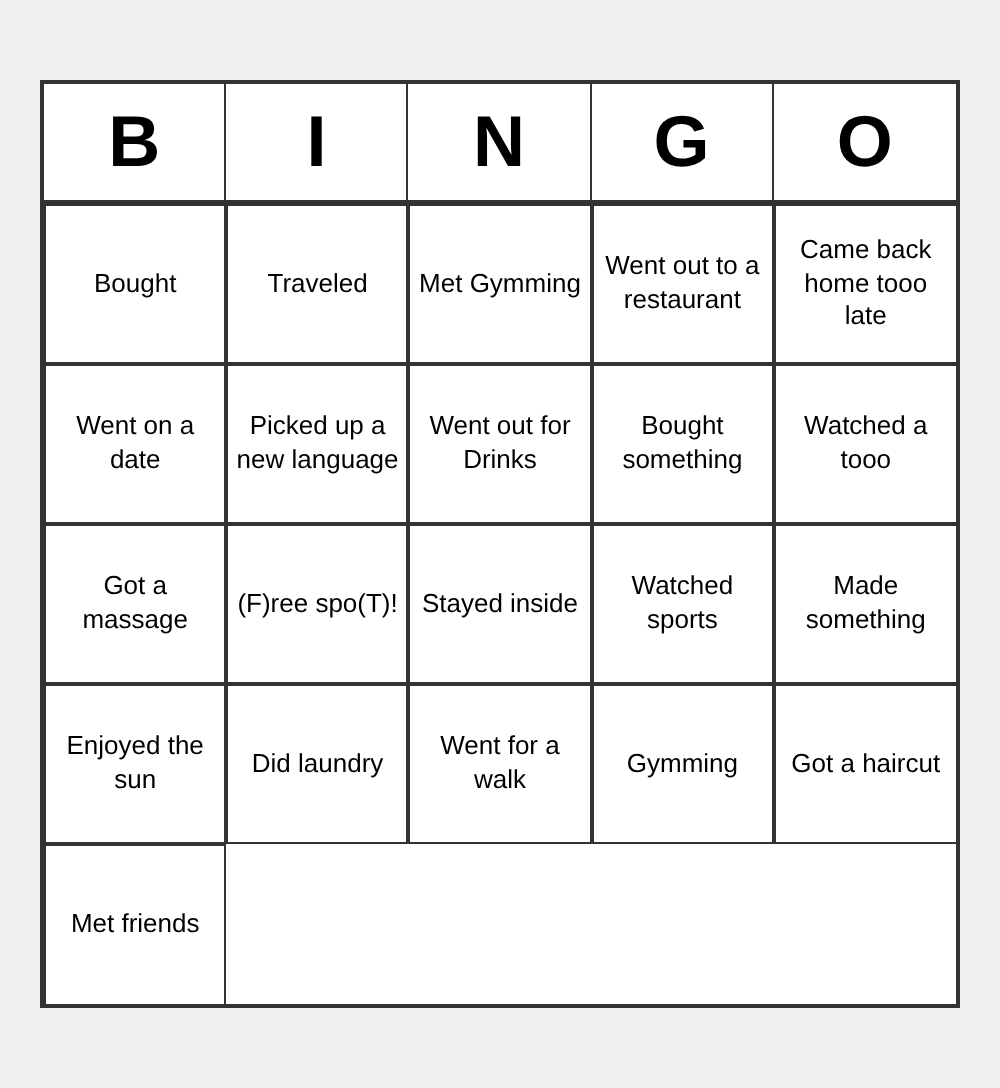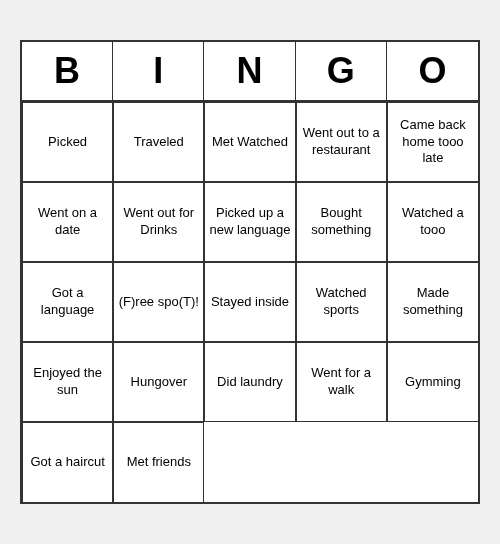--- a/index.html
+++ b/index.html
@@ -59,36 +59,35 @@
 
 <div class="bingo-card">
   <div class="bingo-header">
   <div class="bingo-header-cell">B</div>
       <div class="bingo-header-cell">I</div>
       <div class="bingo-header-cell">N</div>
       <div class="bingo-header-cell">G</div>
       <div class="bingo-header-cell">O</div>
     </div>
   <div class="bingo-grid">
-  <div class="bingo-cell">Picked</div>
+  <div class="bingo-cell">Bought</div>
       <div class="bingo-cell">Traveled</div>
-      <div class="bingo-cell">Met Watched</div>
+      <div class="bingo-cell">Met Gymming</div>
       <div class="bingo-cell">Went out to a restaurant</div>
       <div class="bingo-cell">Came back home tooo late</div>
       <div class="bingo-cell">Went on a date</div>
+      <div class="bingo-cell">Picked up a new language</div>
       <div class="bingo-cell">Went out for Drinks</div>
-      <div class="bingo-cell">Picked up a new language</div>
       <div class="bingo-cell">Bought something</div>
       <div class="bingo-cell">Watched a tooo</div>
-      <div class="bingo-cell">Got a language</div>
+      <div class="bingo-cell">Got a massage</div>
       <div class="bingo-cell">(F)ree spo(T)!</div>
       <div class="bingo-cell">Stayed inside</div>
       <div class="bingo-cell">Watched sports</div>
       <div class="bingo-cell">Made something</div>
       <div class="bingo-cell">Enjoyed the sun</div>
-      <div class="bingo-cell">Hungover</div>
       <div class="bingo-cell">Did laundry</div>
       <div class="bingo-cell">Went for a walk</div>
       <div class="bingo-cell">Gymming</div>
       <div class="bingo-cell">Got a haircut</div>
       <div class="bingo-cell">Met friends</div>
     </div>
 </div>
 
 </body></html>

